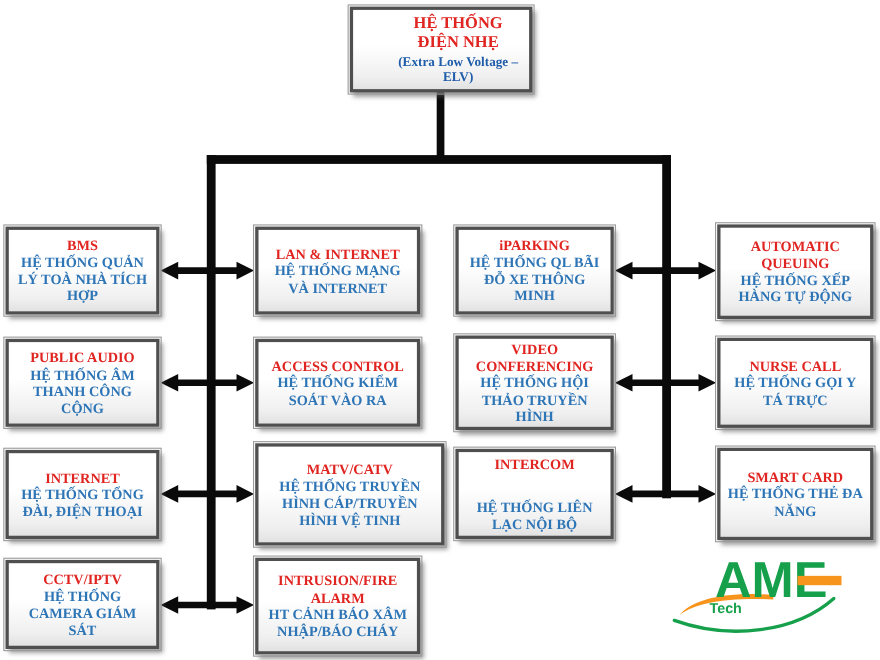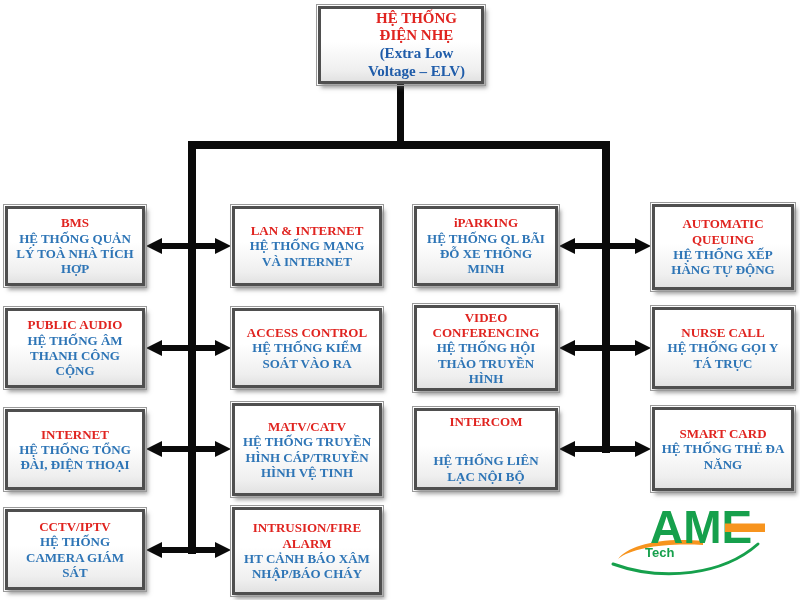--- a/index.html
+++ b/index.html
@@ -14,21 +14,21 @@
     justify-content:center; align-items:center; text-align:center;
     padding:3px 5px;
     background:linear-gradient(180deg,#ffffff 45%,#efefef 85%,#e2e2e2 100%);
     border:3px solid var(--border_gray,#4f4f4f);
     outline:1px solid #9a9a9a; outline-offset:1px;
     box-shadow:3px 4px 4px rgba(85,85,85,.55);
   }
   .node .t { color:var(--title_red,#e02420); font-weight:bold; font-size:13px; line-height:1.18; }
   .node .s { color:var(--subtitle_blue,#2e75b6); font-weight:bold; font-size:13px; line-height:1.18; }
   .node.root .t { font-size:15px; }
-  .node.root .s { font-size:15px; color:var(--root_blue,#1f5ca9); }
+  .node.root .s { font-size:12px; color:var(--root_blue,#1f5ca9); }
 
   .logo { position:absolute; left:608px; top:496px; width:186px; height:102px; }
 </style>
 </head>
 <body>
 
 <div class="stage">
 
   <svg class="wires" viewBox="0 0 800 600" aria-hidden="true">
     <g fill="#0a0a0a" stroke="none">
@@ -102,21 +102,21 @@
   </div>
 
   <div class="node" style="left:232px; top:206px; width:150px; height:80px;justify-content:center;">
     <div class="t">LAN &amp; INTERNET</div>
     <div class="s">HỆ THỐNG MẠNG VÀ INTERNET</div>
   </div>
   <div class="node" style="left:232px; top:308px; width:150px; height:80px;">
     <div class="t">ACCESS CONTROL</div>
     <div class="s">HỆ THỐNG KIỂM SOÁT VÀO RA</div>
   </div>
-  <div class="node" style="left:232px; top:403px; width:150px; height:93px;">
+  <div class="node" style="left:232px; top:403px; width:172px; height:93px;">
     <div class="t">MATV/CATV</div>
     <div class="s">HỆ THỐNG TRUYỀN HÌNH CÁP/TRUYỀN HÌNH VỆ TINH</div>
   </div>
   <div class="node" style="left:232px; top:507px; width:150px; height:88px;">
     <div class="t">INTRUSION/FIRE ALARM</div>
     <div class="s">HT CẢNH BÁO XÂM NHẬP/BÁO CHÁY</div>
   </div>
 
   <div class="node" style="left:414px; top:206px; width:144px; height:80px;">
     <div class="t">iPARKING</div>

